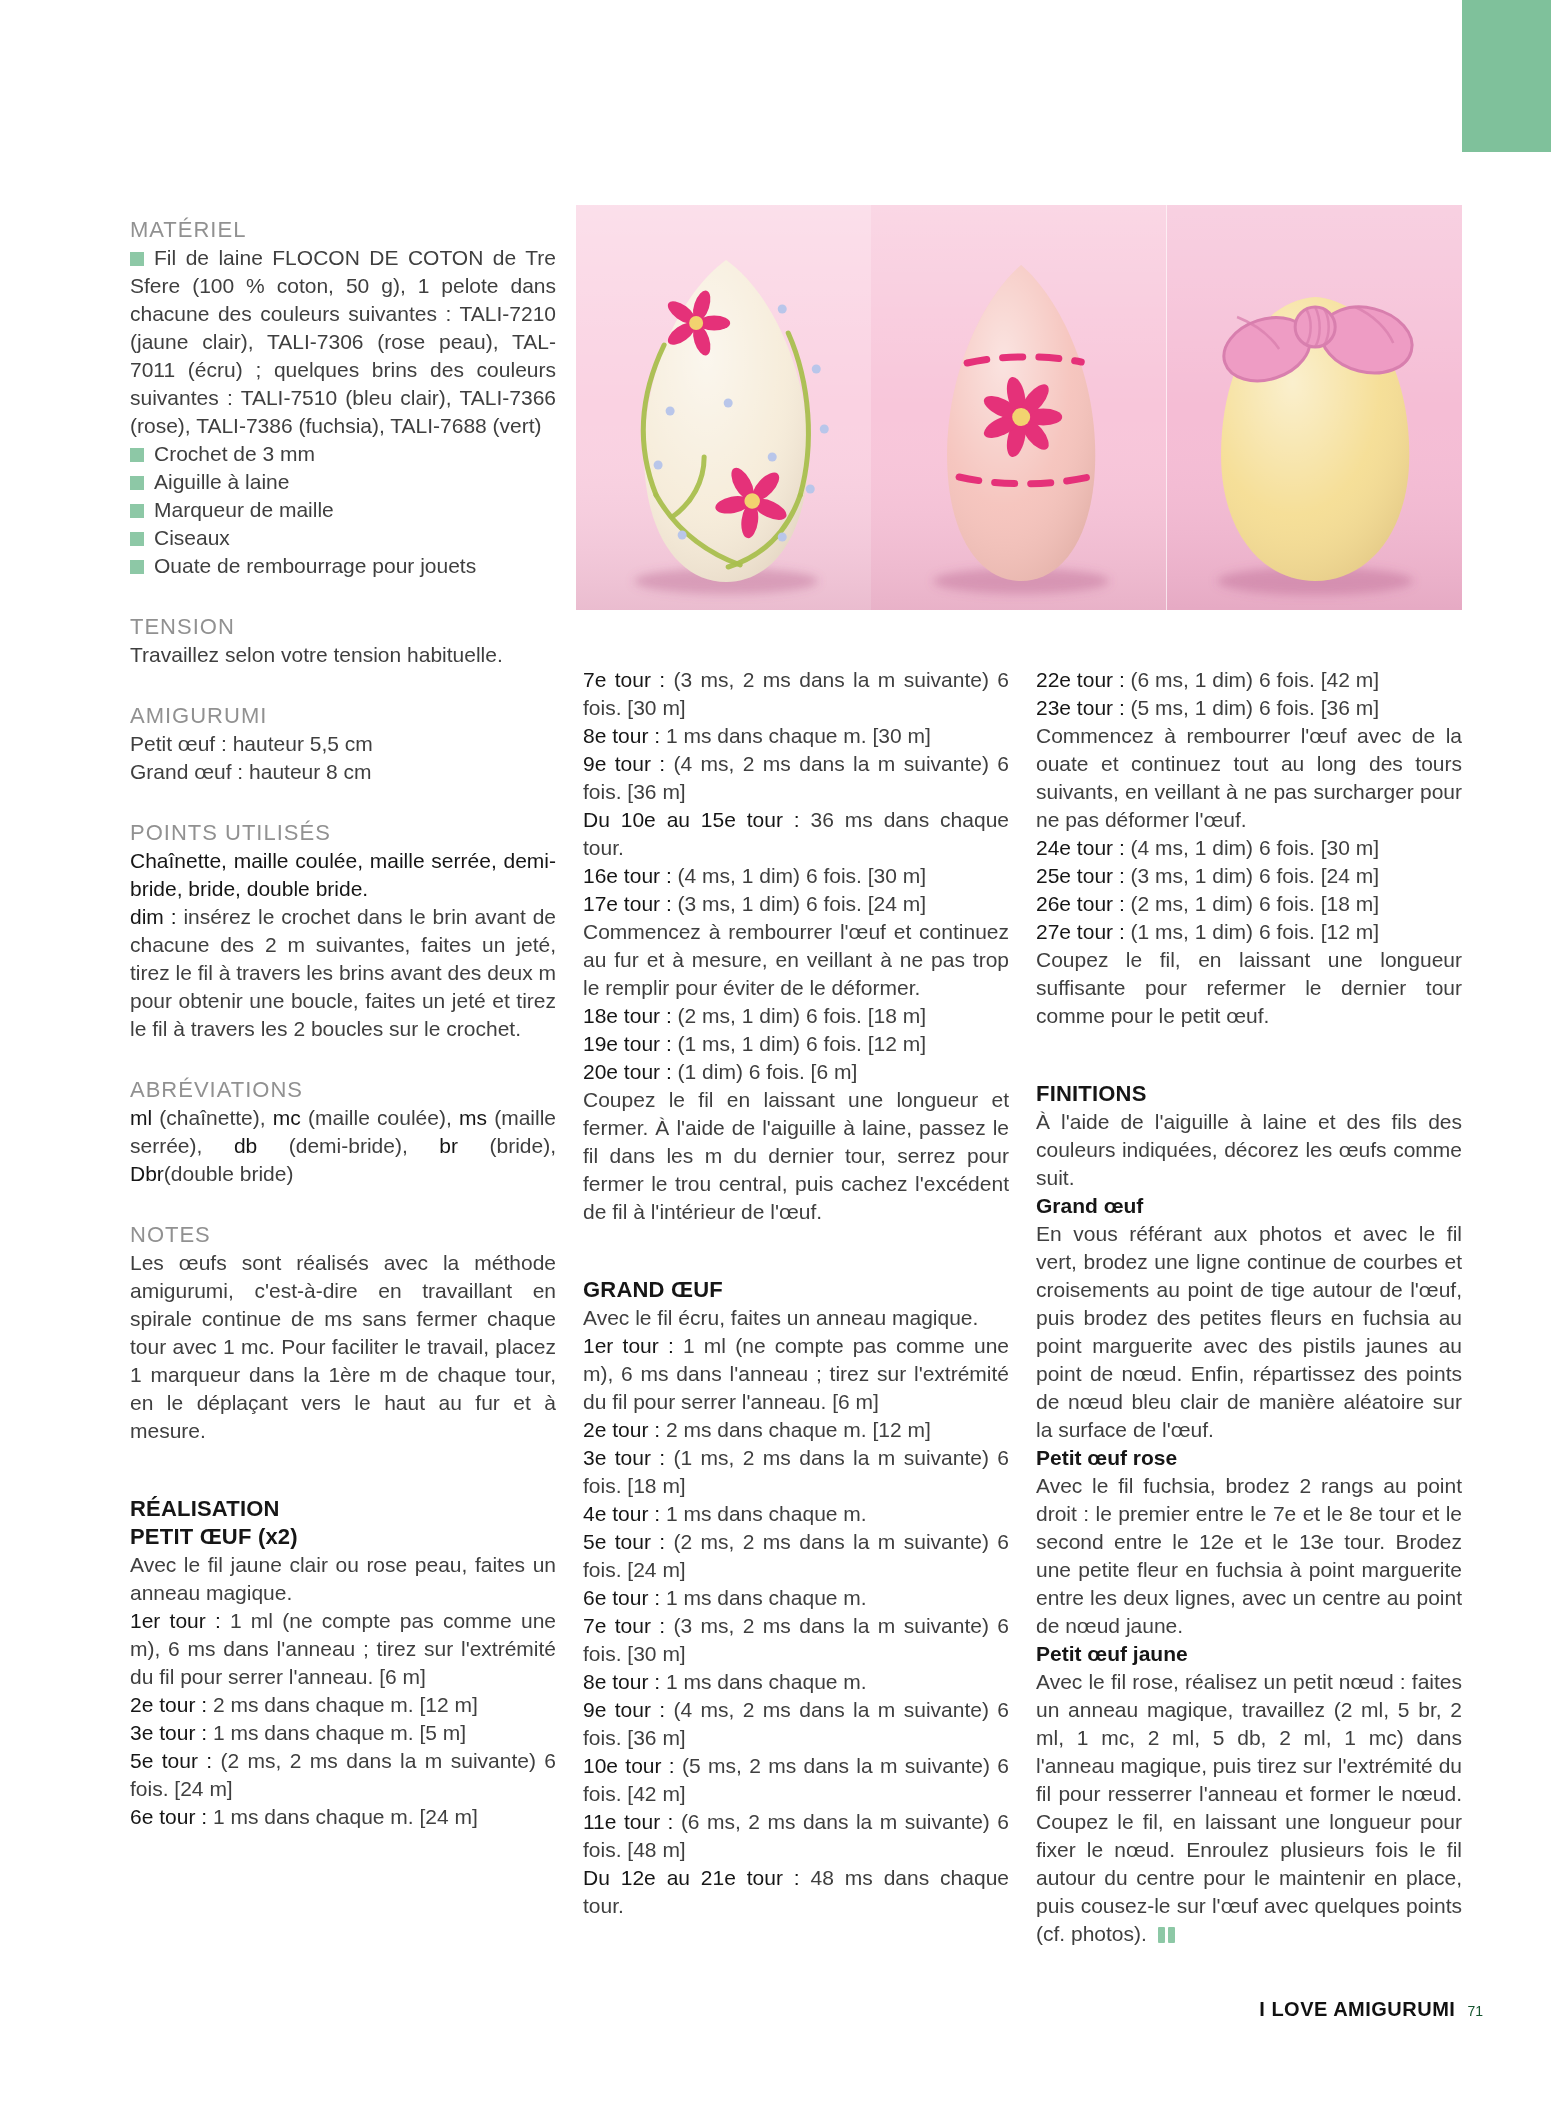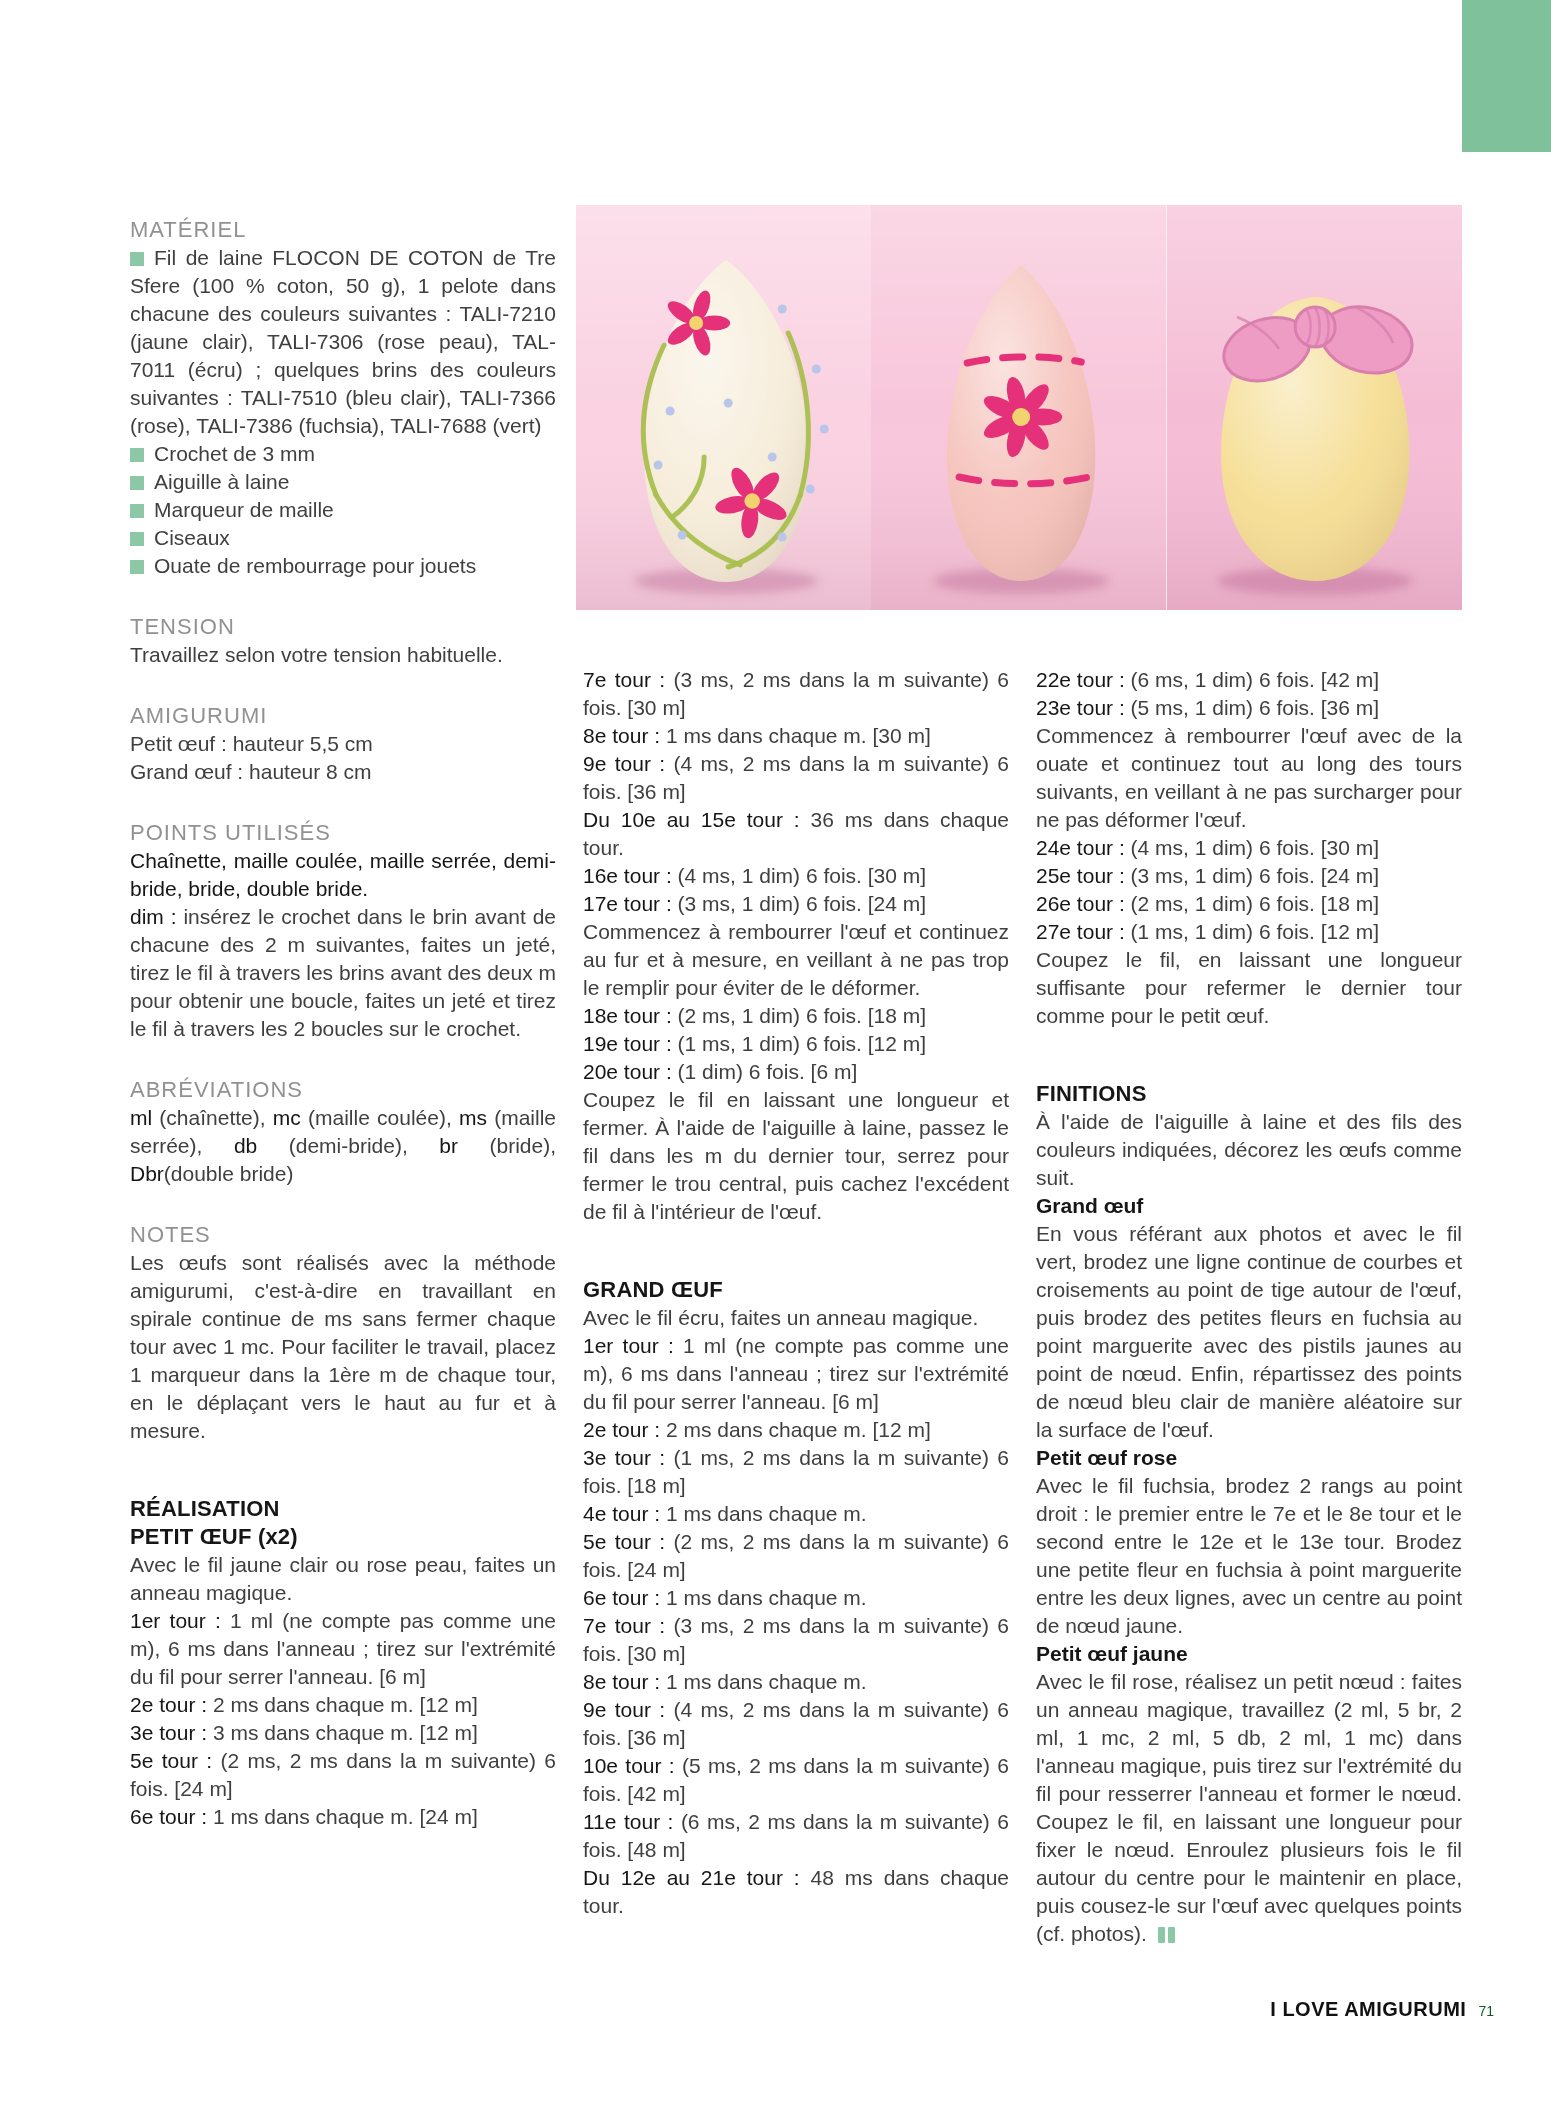--- a/index.html
+++ b/index.html
@@ -30,21 +30,21 @@
   .h3{color:var(--bold-text,#161616);font-size:22px;font-weight:700;margin:50px 0 0 0;text-align:left;letter-spacing:.2px;}
   .h3 + .h3{margin-top:0;}
   .h4{color:var(--bold-text,#161616);font-size:21px;font-weight:700;margin:0;text-align:left;}
   .para{margin:0;text-align:justify;}
   .para .b{font-weight:400;color:var(--bold-text,#161616);margin-top:48px;}
   .sq{display:inline-block;width:14px;height:14px;background:var(--bullet-green,#8dc8a6);
       margin-right:10px;vertical-align:-1px;}
   .endmark{display:inline-block;margin-left:8px;white-space:nowrap;}
   .endmark i{display:inline-block;width:7px;height:16px;background:var(--bullet-green,#8dc8a6);
       margin-left:3px;border-radius:1px;vertical-align:-2px;}
-  .footer{position:absolute;top:1998px;right:80px;display:flex;align-items:baseline;gap:12px;}
+  .footer{position:absolute;top:1998px;right:91px;display:flex;align-items:baseline;gap:12px;}
   .footer .brand{font-weight:700;font-size:20px;color:#111;letter-spacing:.5px;}
   .footer .pnum{font-size:14px;color:#14532d;}
 </style>
 </head>
 <body>
 
 <div class="page">
 
   <svg width="0" height="0" style="position:absolute" aria-hidden="true">
     <defs>
@@ -200,21 +200,21 @@
       <p class="para"><span class="b">dim : </span><span>insérez le crochet dans le brin avant de chacune des 2 m suivantes, faites un jeté, tirez le fil à travers les brins avant des deux m pour obtenir une boucle, faites un jeté et tirez le fil à travers les 2 boucles sur le crochet.</span></p>
       <div class="h2">ABRÉVIATIONS</div>
       <p class="para"><span class="b">ml</span><span> (chaînette), </span><span class="b">mc</span><span> (maille coulée), </span><span class="b">ms</span><span> (maille serrée), </span><span class="b">db</span><span> (demi-bride), </span><span class="b">br</span><span> (bride), </span><span class="b">Dbr</span><span>(double bride)</span></p>
       <div class="h2">NOTES</div>
       <p class="para"><span>Les œufs sont réalisés avec la méthode amigurumi, c'est-à-dire en travaillant en spirale continue de ms sans fermer chaque tour avec 1 mc. Pour faciliter le travail, placez 1 marqueur dans la 1ère m de chaque tour, en le déplaçant vers le haut au fur et à mesure.</span></p>
       <div class="h3">RÉALISATION</div>
       <div class="h3">PETIT ŒUF (x2)</div>
       <p class="para"><span>Avec le fil jaune clair ou rose peau, faites un anneau magique.</span></p>
       <p class="para"><span class="b">1er tour : </span><span>1 ml (ne compte pas comme une m), 6 ms dans l'anneau ; tirez sur l'extrémité du fil pour serrer l'anneau. [6 m]</span></p>
       <p class="para"><span class="b">2e tour : </span><span>2 ms dans chaque m. [12 m]</span></p>
-      <p class="para"><span class="b">3e tour : </span><span>3 ms dans chaque m. [12 m]</span></p>
+      <p class="para"><span class="b">3e tour : </span><span>1 ms dans chaque m. [5 m]</span></p>
       <p class="para"><span class="b">5e tour : </span><span>(2 ms, 2 ms dans la m suivante) 6 fois. [24 m]</span></p>
       <p class="para"><span class="b">6e tour : </span><span>1 ms dans chaque m. [24 m]</span></p>
     </div>
   <div class="col col-mid">
       <p class="para"><span class="b">7e tour : </span><span>(3 ms, 2 ms dans la m suivante) 6 fois. [30 m]</span></p>
       <p class="para"><span class="b">8e tour : </span><span>1 ms dans chaque m. [30 m]</span></p>
       <p class="para"><span class="b">9e tour : </span><span>(4 ms, 2 ms dans la m suivante) 6 fois. [36 m]</span></p>
       <p class="para"><span class="b">Du 10e au 15e tour : </span><span>36 ms dans chaque tour.</span></p>
       <p class="para"><span class="b">16e tour : </span><span>(4 ms, 1 dim) 6 fois. [30 m]</span></p>
       <p class="para"><span class="b">17e tour : </span><span>(3 ms, 1 dim) 6 fois. [24 m]</span></p>

